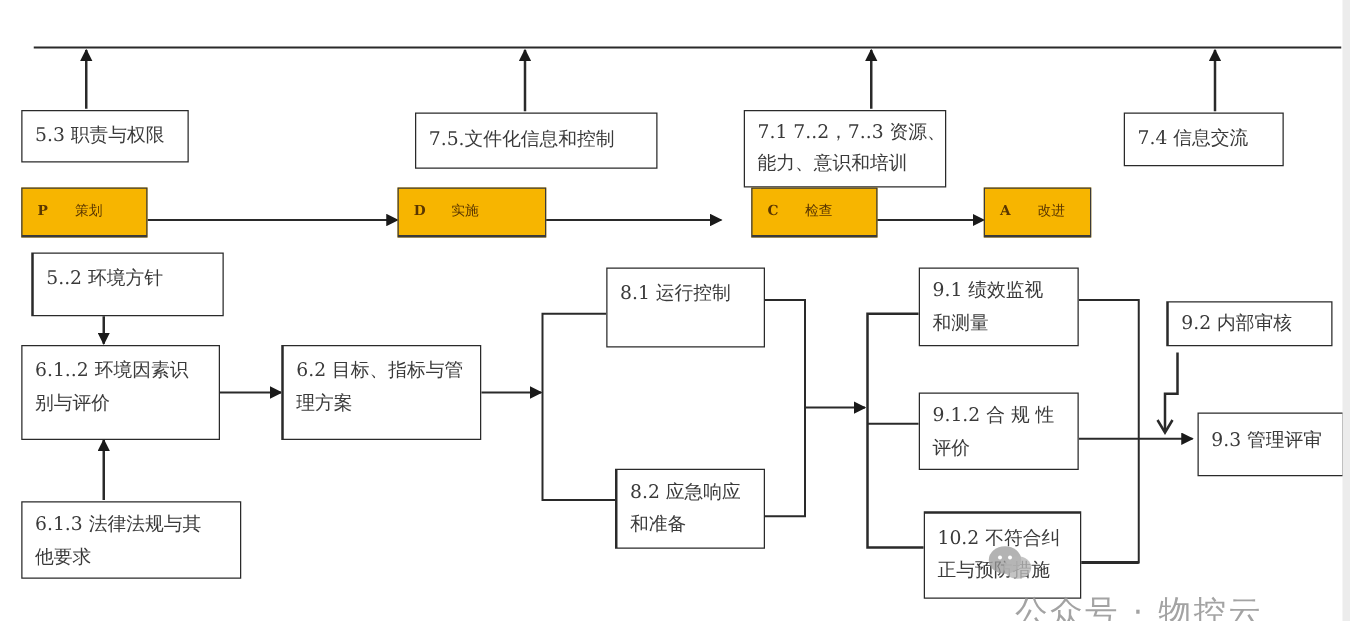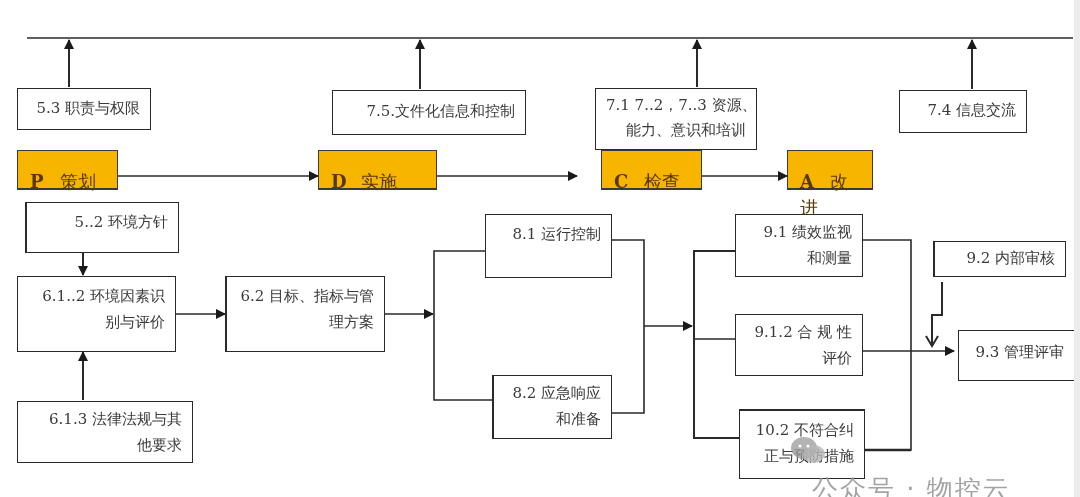--- a/index.html
+++ b/index.html
@@ -3,23 +3,23 @@
 <meta charset="utf-8">
 <style>
   html, body { margin: 0; padding: 0; background: #ffffff; }
   body { width: 1080px; height: 497px; position: relative; overflow: hidden;
          font-family: "DejaVu Serif", "Liberation Serif", serif; }
   #stage { position: absolute; left: 0; top: 0; width: 1080px; height: 497px; }
   .edge-strip { position: absolute; right: 0; top: 0; width: 6px; height: 497px; background: #ececec; }
   .box { position: absolute; box-sizing: border-box; border: 1.5px solid #2a2a2a; background: #ffffff;
          color: #3a3a3a; font-size: 15px; line-height: 26px; padding: 4px 10px; }
   .box.pdca { background: #f7b500; color: #5a3600; border-color: #3a3a3a; border-bottom-width: 2.5px;
-              padding: 18px 12px; line-height: 26px; font-size: 18px; text-decoration: underline; }
+              padding: 5px 12px; line-height: 26px; font-size: 11px; }
   .pdca .letter { font-weight: bold; display: inline-block; width: 30px; }
-  .box .line { display: block; white-space: nowrap; text-align: right; }
+  .box .line { display: block; white-space: nowrap; }
   .watermark { position: absolute; left: 800px; top: 432px; color: #9a9a9a; font-size: 26px;
                font-family: "DejaVu Sans", "Liberation Sans", sans-serif; letter-spacing: 2px; opacity: 0.9; }
   .wm-icon { position: absolute; left: 790px; top: 436px; width: 38px; height: 30px; }
   svg { position: absolute; left: 0; top: 0; }
 </style>
 </head>
 <body>
 
 <div id="stage">
 

